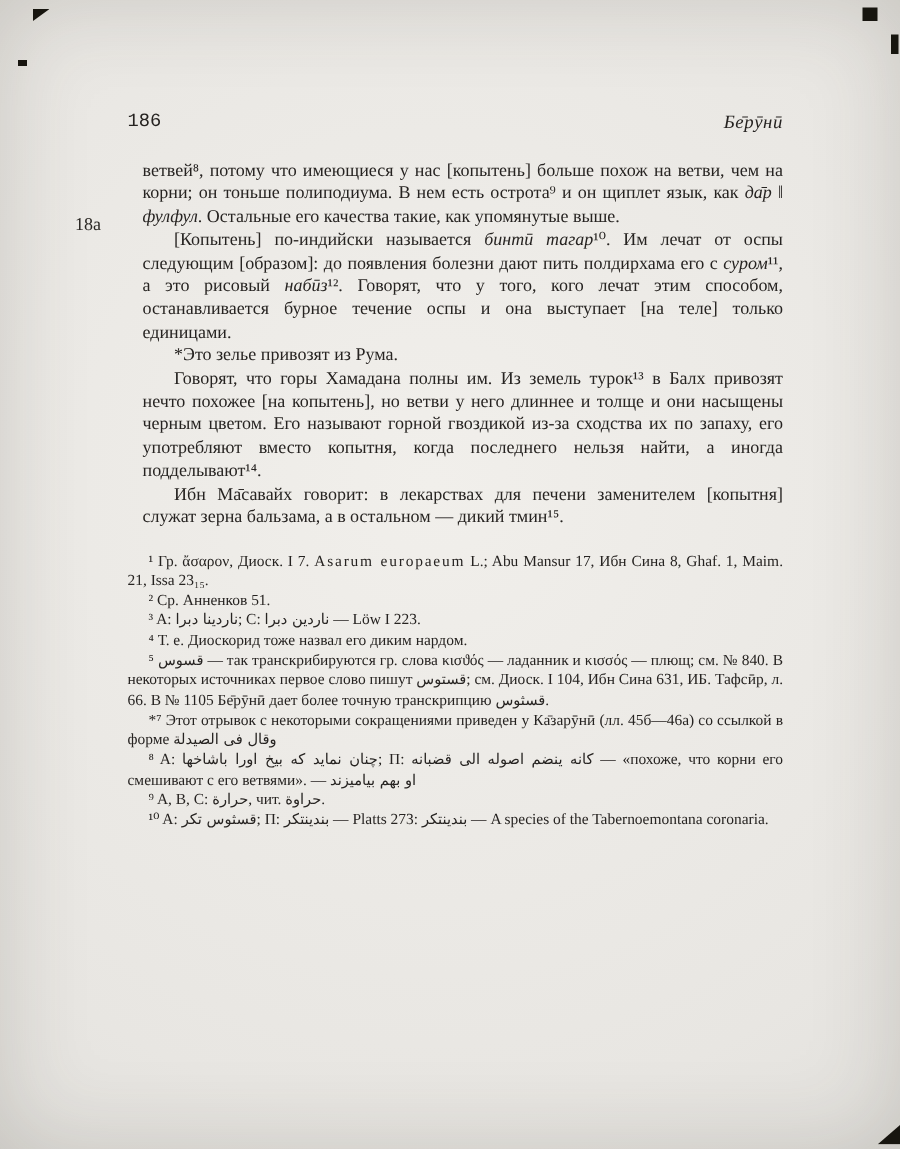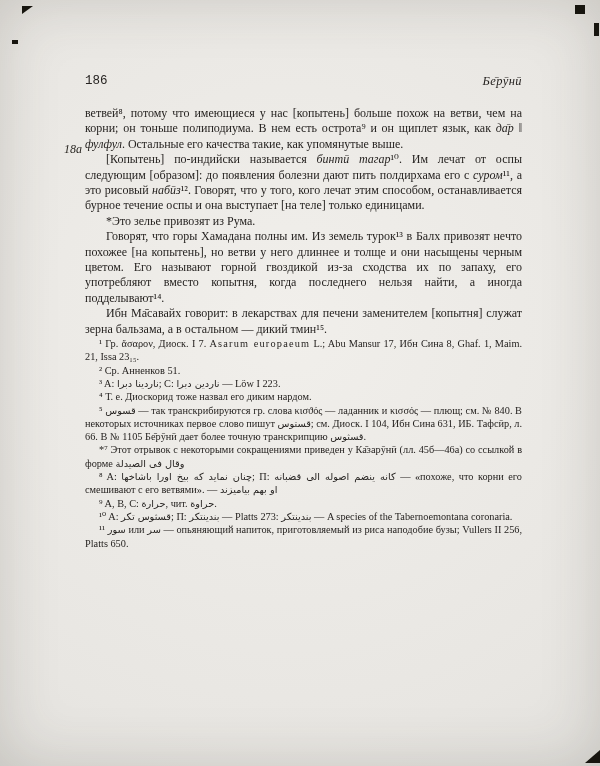--- a/index.html
+++ b/index.html
@@ -7,25 +7,25 @@
     position:relative;width:600px;height:766px;
     background: radial-gradient(140% 110% at 48% 42%, #f1efeb 0%, #e8e6e2 50%, #deddd9 78%, #c9c8c5 100%);
     box-shadow: inset 0 0 60px rgba(60,55,45,.18);
     font-family:"Liberation Serif","DejaVu Serif",serif;
     color:#262321;
   }
   .page{position:absolute;left:85px;top:74px;width:437px;}
   .header{position:relative;height:16px;font-size:12.5px;}
   .pagenum{position:absolute;left:0;top:0;font-style:normal;font-family:Liberation Mono, monospace;}
   .running{display:block;text-align:right;font-style:italic;letter-spacing:.4px;}
-  .bodytext{margin-top:16px;font-size:12px;line-height:15.4px;text-align:justify;text-align-last:left;}
+  .bodytext{margin-top:16px;font-size:12px;line-height:15.4px;text-align:justify;text-align-last:left;margin-left:10px;}
   .bodytext p{margin:0;text-indent:21px;}
   .bodytext p.cont{text-indent:0;}
-  .folio{position:absolute;left:64px;top:142px;font-style:italic;font-size:12px;color:#2a2723;}
-  .footnotes{font-size:10.3px;line-height:13.3px;text-align:justify;text-align-last:left;}
+  .folio{position:absolute;left:50px;top:142px;font-size:12px;color:#2a2723;}
+  .footnotes{margin-top:15px;font-size:10.3px;line-height:13.3px;text-align:justify;text-align-last:left;}
   .footnotes p{margin:0;text-indent:14px;}
   .ar{font-family:"DejaVu Sans",sans-serif;font-size:.95em;unicode-bidi:isolate;}
   .sp{letter-spacing:1.2px;}
   i{font-style:italic;}
   .mark{position:absolute;background:#17150f;}
   #m1{left:22px;top:6px;width:11px;height:8px;clip-path:polygon(0 0,100% 0,0 100%);}
   #m2{left:575px;top:5px;width:10px;height:9px;}
   #m3{left:594px;top:23px;width:5px;height:13px;}
   #m4{left:585px;top:750px;width:15px;height:13px;clip-path:polygon(100% 0,100% 100%,0 100%);}
   #m5{left:12px;top:40px;width:6px;height:4px;}
@@ -61,17 +61,16 @@
     <div class="footnotes">
       <p>¹ Гр. ἄσαρον, Диоск. I 7. <span class="sp">Asarum europaeum</span> L.; Abu Mansur 17, Ибн Сина 8, Ghaf. 1, Maim. 21, Issa 23₁₅.</p>
       <p>² Ср. Анненков 51.</p>
       <p>³ A: <span class="ar">ناردينا دبرا</span>; C: <span class="ar">ناردين دبرا</span> — Löw I 223.</p>
       <p>⁴ Т. е. Диоскорид тоже назвал его диким нардом.</p>
       <p>⁵ <span class="ar">قسوس</span> — так транскрибируются гр. слова κισϑός — ладанник и κισσός — плющ; см. № 840. В некоторых источниках первое слово пишут <span class="ar">قستوس</span>; см. Диоск. I 104, Ибн Сина 631, ИБ. Тафсӣр, л. 66. В № 1105 Бе̄рӯнӣ дает более точную транскрипцию <span class="ar">قسثوس</span>.</p>
       <p>*⁷ Этот отрывок с некоторыми сокращениями приведен у Ка̄зарӯнӣ (лл. 45б—46а) со ссылкой в форме <span class="ar">وقال فى الصيدلة</span></p>
       <p>⁸ A: <span class="ar">چنان نمايد كه بيخ اورا باشاخها</span>; П: <span class="ar">كانه ينضم اصوله الى قضبانه</span> — «похоже, что корни его смешивают с его ветвями». — <span class="ar">او بهم بياميزند</span></p>
       <p>⁹ A, B, C: <span class="ar">حرارة</span>, чит. <span class="ar">حراوة</span>.</p>
       <p>¹⁰ A: <span class="ar">قسثوس تكر</span>; П: <span class="ar">بندينتكر</span> — Platts 273: <span class="ar">بندينتكر</span> — A species of the Tabernoemontana coronaria.</p>
-      <p>¹¹ <span class="ar">سور</span> или <span class="ar">سر</span> — опьяняющий напиток, приготовляемый из риса наподобие бузы; Vullers II 256, Platts 650.</p>
     </div>
 
   </div>
 </div>
 
 </body></html>

